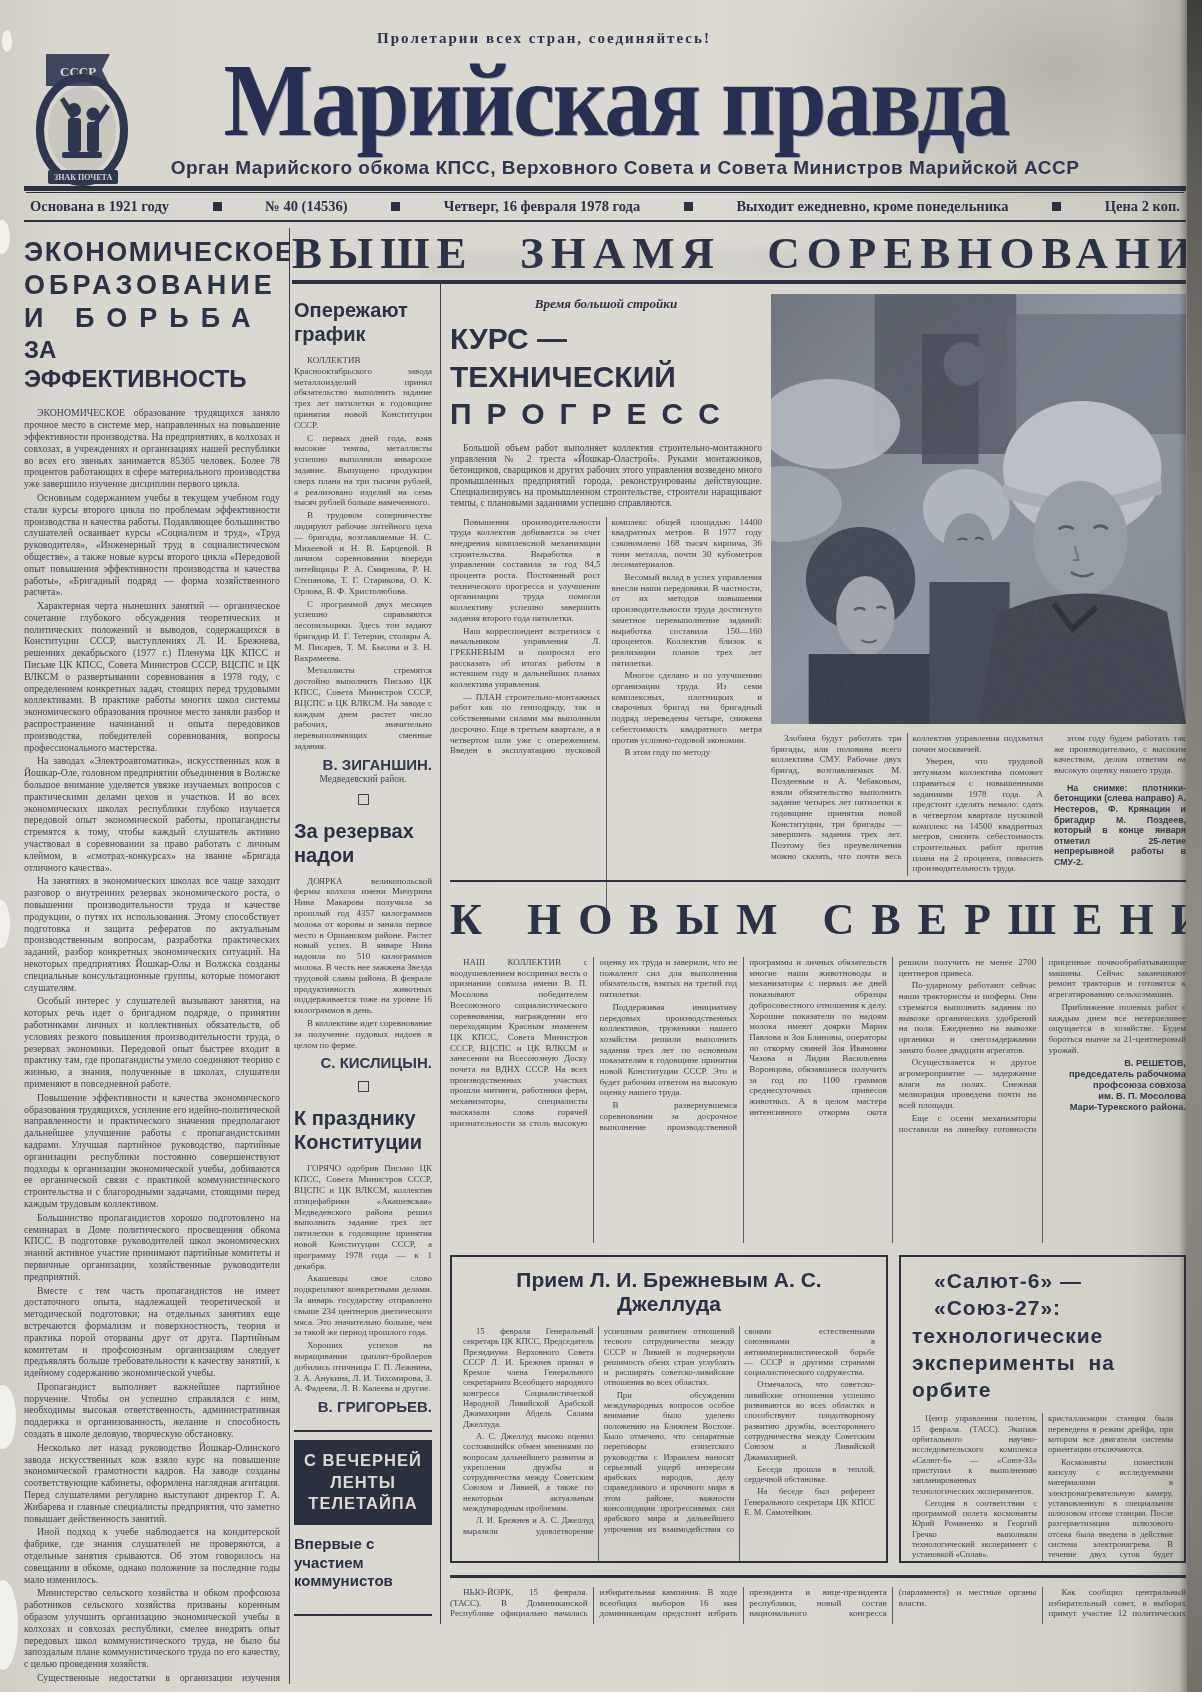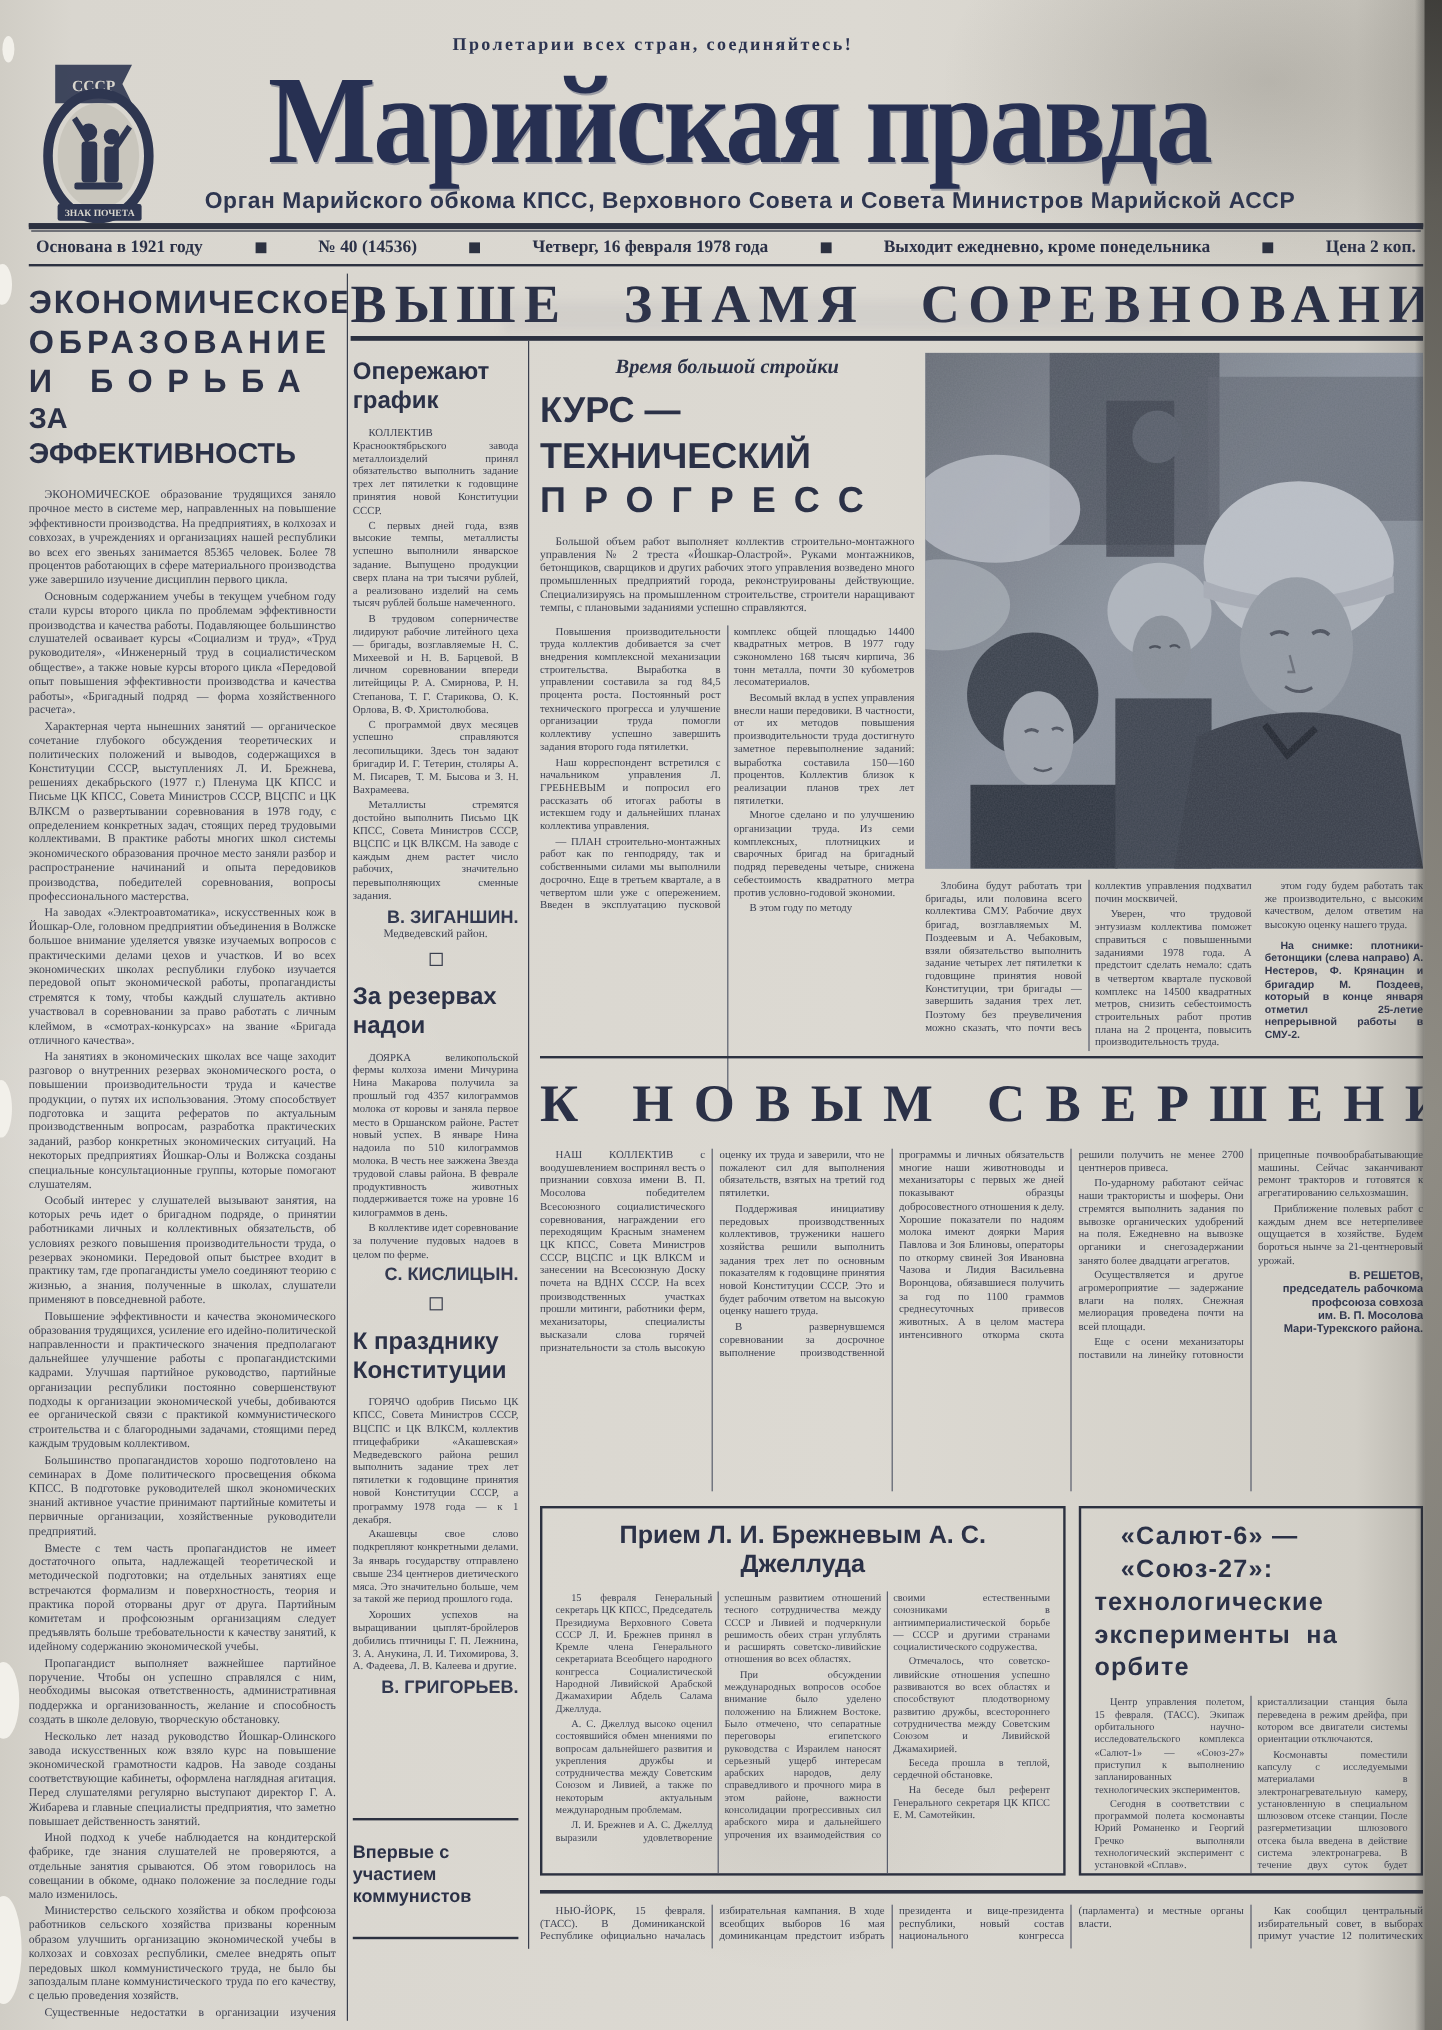--- a/index.html
+++ b/index.html
@@ -55,21 +55,21 @@
   .place{text-align:center;font-size:9.5px;margin-top:1px;}
   .sep-square{width:9px;height:9px;border:1.5px solid #3a3f4e;margin:10px auto 2px;}
   .tele-wrap{margin-top:auto;border-top:2px solid #2c3140;padding-top:8px;}
   .tele-box{background:#2b3040;color:#ddd9d0;text-align:center;padding:10px 3px;
     font-family:"Liberation Sans",sans-serif;font-weight:bold;font-size:16.5px;line-height:1.3;letter-spacing:1px;}
   .tele-sub{font-family:"Liberation Sans",sans-serif;font-weight:bold;font-size:15px;line-height:1.25;
     color:#2b3147;margin:10px 0 8px;border-bottom:2.5px solid #2c3140;padding-bottom:23px;}
   
   .kurs-row{display:flex;height:592px;flex:0 0 auto;}
   .kurs-left{width:312px;flex:0 0 auto;padding-right:9px;}
-  .kicker{text-align:center;font-weight:bold;font-style:italic;font-size:17px;color:#2b3147;margin:12px 0 8px;}
+  .kicker{text-align:center;font-weight:bold;font-style:italic;font-size:13px;color:#2b3147;margin:12px 0 8px;}
   .kurs-title{font-family:"Liberation Sans",sans-serif;font-weight:bold;color:#2b3147;margin:4px 0 10px;}
   .kurs-title .ln{font-size:30px;line-height:1.25;}
   .kurs-title .ln:nth-child(2){letter-spacing:15px;}
   .kurs-intro{font-size:9.5px;line-height:11px;text-align:justify;margin-bottom:8px;}
   .kurs-cols{columns:2;column-gap:11px;column-rule:1px solid #595e6d;font-size:9px;line-height:10.7px;
     text-align:justify;height:398px;overflow:hidden;}
   .photo-side{flex:1;display:flex;flex-direction:column;min-width:0;}
   .photo{height:430px;margin-top:10px;position:relative;overflow:hidden;background:#959ba4;}
   .photo svg{display:block;width:100%;height:100%;}
   .under-row{display:flex;flex:1;margin-top:9px;overflow:hidden;}
@@ -232,20 +232,25 @@
               <div class="ln">Конституции</div>
             </div>
           <div class="secA-body">
               <p class="para">ГОРЯЧО одобрив Письмо ЦК КПСС, Совета Министров СССР, ВЦСПС и ЦК ВЛКСМ, коллектив птицефабрики «Акашевская» Медведевского района решил выполнить задание трех лет пятилетки к годовщине принятия новой Конституции СССР, а программу 1978 года — к 1 декабря.</p>
               <p class="para">Акашевцы свое слово подкрепляют конкретными делами. За январь государству отправлено свыше 234 центнеров диетического мяса. Это значительно больше, чем за такой же период прошлого года.</p>
               <p class="para">Хороших успехов на выращивании цыплят-бройлеров добились птичницы Г. П. Лежнина, З. А. Анукина, Л. И. Тихомирова, З. А. Фадеева, Л. В. Калеева и другие.</p>
             </div>
           <div class="sig">В. ГРИГОРЬЕВ.</div>
         </div>
         <div class="tele-wrap">
+          <div class="tele-box">
+              <div class="ln">С ВЕЧЕРНЕЙ</div>
+              <div class="ln">ЛЕНТЫ</div>
+              <div class="ln">ТЕЛЕТАЙПА</div>
+            </div>
           <div class="tele-sub">Впервые с участием коммунистов</div>
         </div>
       </div>
 
       <div class="colMain">
 
         <div class="kurs-row">
           <div class="kurs-left">
             <div class="kicker">Время большой стройки</div>
             <div class="kurs-title">
@@ -363,21 +368,21 @@
                 <p class="para">На беседе был референт Генерального секретаря ЦК КПСС Е. М. Самотейкин.</p>
               </div>
           </div>
           <div class="box box-salut">
             <div class="salut-title">
                 <div class="ln">«Салют-6» — «Союз-27»:</div>
                 <div class="ln">технологические</div>
                 <div class="ln">эксперименты на орбите</div>
               </div>
             <div class="salut-cols">
-                <p class="para">Центр управления полетом, 15 февраля. (ТАСС). Экипаж орбитального научно-исследовательского комплекса «Салют-1» — «Союз-27» приступил к выполнению запланированных технологических экспериментов.</p>
+                <p class="para">Центр управления полетом, 15 февраля. (ТАСС). Экипаж орбитального научно-исследовательского комплекса «Салют-6» — «Союз-33» приступил к выполнению запланированных технологических экспериментов.</p>
                 <p class="para">Сегодня в соответствии с программой полета космонавты Юрий Романенко и Георгий Гречко выполняли технологический эксперимент с установкой «Сплав».</p>
                 <p class="para">С целью уменьшения влияния динамических возмущений от движения экипажа и работы бортовых систем на процессы кристаллизации станция была переведена в режим дрейфа, при котором все двигатели системы ориентации отключаются.</p>
                 <p class="para">Космонавты поместили капсулу с исследуемыми материалами в электронагревательную камеру, установленную в специальном шлюзовом отсеке станции. После разгерметизации шлюзового отсека была введена в действие система электронагрева. В течение двух суток будет поддерживаться заданный тепловой режим, после чего капсула будет извлечена из установки «Сплав».</p>
               </div>
           </div>
         </div>
 
         <div class="bottom-strip">
           <div class="bottom-cols">
               <p class="para">НЬЮ-ЙОРК, 15 февраля. (ТАСС). В Доминиканской Республике официально началась избирательная кампания. В ходе всеобщих выборов 16 мая доминиканцам предстоит избрать президента и вице-президента республики, новый состав национального конгресса (парламента) и местные органы власти.</p>

